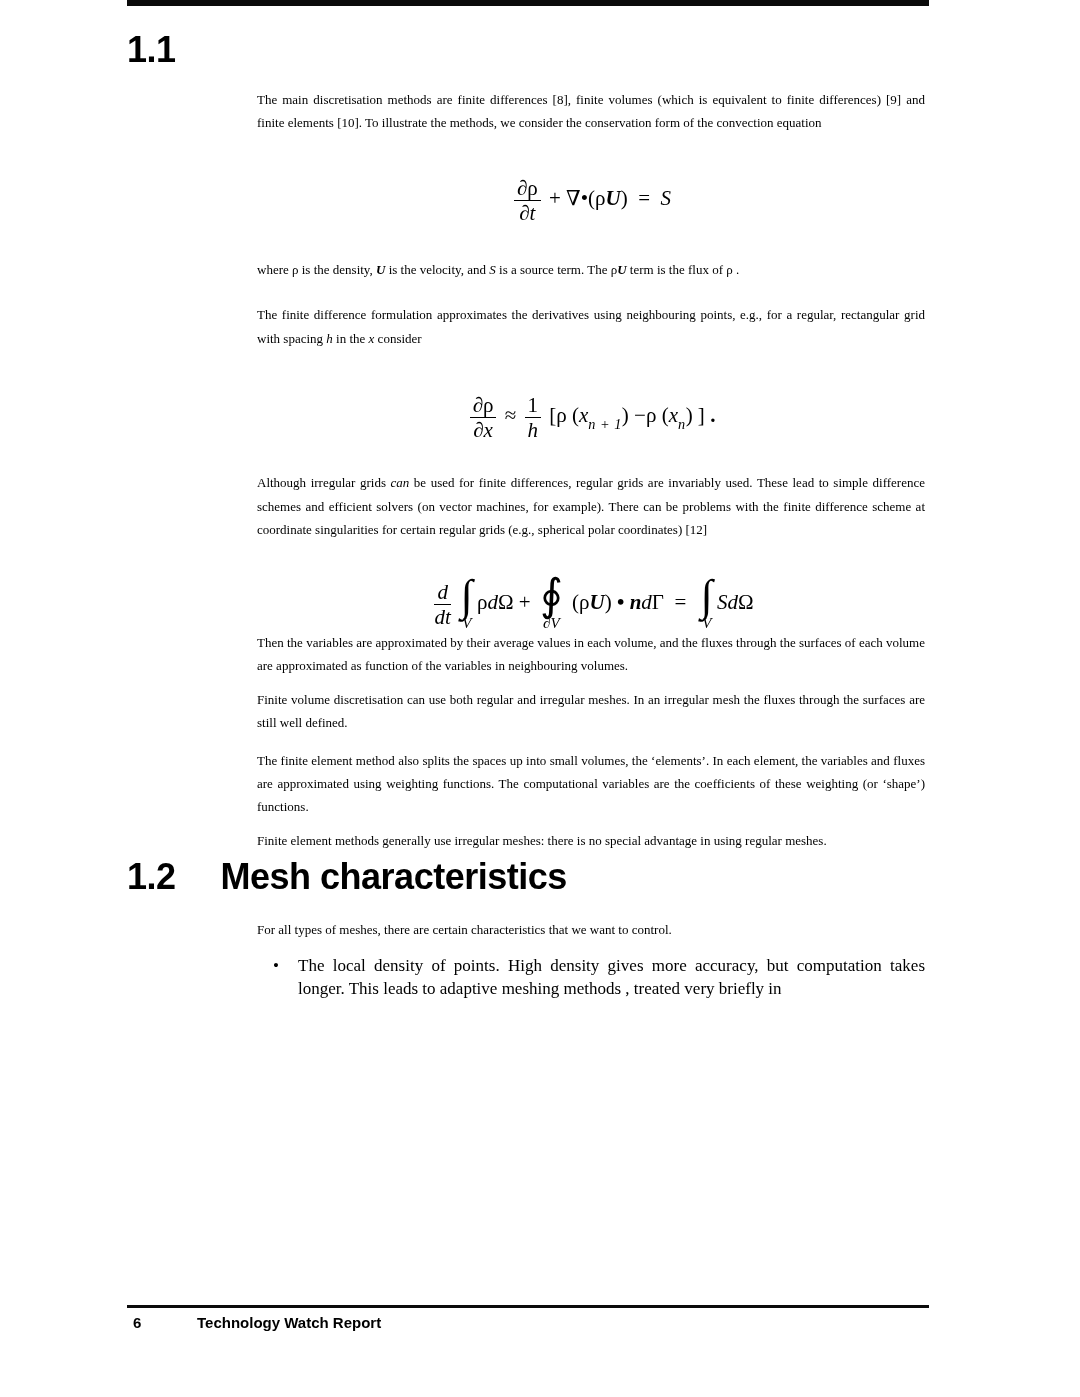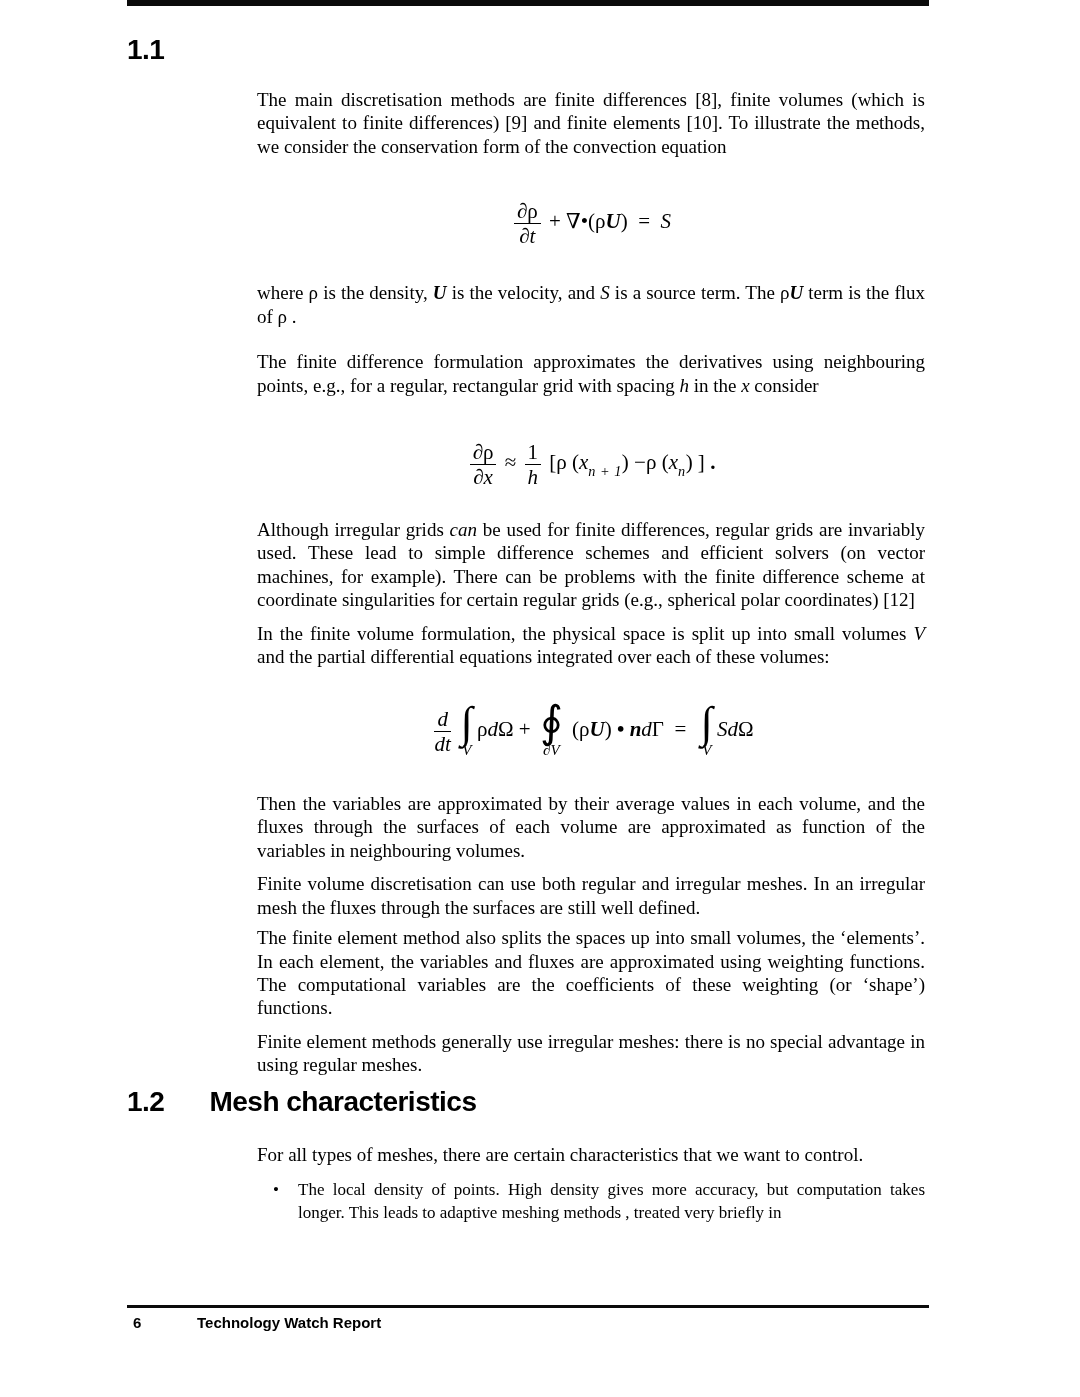--- a/index.html
+++ b/index.html
@@ -4,25 +4,25 @@
 <style>
   html,body{margin:0;padding:0;background:#ffffff;}
   .page{
     position:relative;width:1080px;height:1397px;background:#ffffff;overflow:hidden;
     font-family:"Liberation Serif","DejaVu Serif",serif;color:#000;
   }
   .top-rule{position:absolute;left:127px;top:0;width:802px;height:6px;background:#0b0b0b;}
   .content{position:absolute;left:127px;top:0;width:800px;}
   .heading{
     font-family:"Liberation Sans","DejaVu Sans",sans-serif;font-weight:bold;
-    font-size:28px;line-height:42px;letter-spacing:-0.5px;margin:0;display:flex;align-items:baseline;
+    font-size:36px;line-height:42px;letter-spacing:-0.5px;margin:0;display:flex;align-items:baseline;
   }
   .sec-num{margin-right:8px;}
   .para{
-    margin:0 0 0 130px;width:668px;font-size:19px;line-height:23.4px;
+    margin:0 0 0 130px;width:668px;font-size:13px;line-height:23.4px;
     text-align:justify;text-justify:inter-word;
   }
   .equation{
     margin-left:130px;width:668px;text-align:center;font-size:21px;line-height:1.2;
     white-space:nowrap;
   }
   .i{font-style:italic;}
   .b{font-weight:bold;}
   .bi{font-weight:bold;font-style:italic;}
   .sub{font-size:0.68em;vertical-align:-0.45em;letter-spacing:0.5px;}
@@ -43,23 +43,23 @@
   .bullet-text{flex:1;text-align:justify;}
   #h11{margin-top:29px;}
   #p1{margin-top:17px;}
   #eq1{margin-top:42px;}
   #p2{margin-top:34px;}
   #p3{margin-top:22px;}
   #eq2{margin-top:44px;}
   #p4{margin-top:30px;font-family:Liberation Serif, serif;}
   #p5{margin-top:10px;}
   #eq3{margin-top:36px;}
-  #p6{margin-top:34px;}
+  #p6{}
   #p7{margin-top:10px;}
-  #p8{margin-top:7px;}
+  #p8{margin-top:14px;}
   #p9{margin-top:10px;}
   #h12{margin-top:4px;gap:37px;}
   #p10{margin-top:20px;}
   .footer-rule{position:absolute;left:127px;top:1305px;width:802px;height:3px;background:#0b0b0b;}
   .footer-text{
     position:absolute;left:133px;top:1314px;display:flex;
     font-family:"Liberation Sans","DejaVu Sans",sans-serif;font-weight:bold;font-size:15px;
   }
   .page-num{width:64px;}
 </style>
@@ -88,21 +88,20 @@
     <div class="equation" id="eq2"><span class="frac">
           <span class="num">∂ρ</span>
           <span class="den i">∂x</span>
         </span><span> ≈ </span><span class="frac">
           <span class="num">1</span>
           <span class="den i">h</span>
         </span><span> [ρ (</span><span class="i">x</span><span class="sub i">n + 1</span><span>) −ρ (</span><span class="i">x</span><span class="sub i">n</span><span>) ] </span><span class="b">.</span></div>
 
     <p class="para" id="p4"><span>Although irregular grids </span><span class="i">can</span><span> be used for finite differences, regular grids are invariably used. These lead to simple difference schemes and efficient solvers (on vector machines, for example). There can be problems with the finite difference scheme at coordinate singularities for certain regular grids (e.g., spherical polar coordinates) [12]</span></p>
 
-    <p class="para" id="p5"><span>In the finite volume formulation, the physical space is split up into small volumes </span><span class="i">V</span><span> and the partial differential equations integrated over each of these volumes:</span></p>
 
     <div class="equation" id="eq3"><span class="frac">
           <span class="num i">d</span>
           <span class="den i">dt</span>
         </span><span class="bigop">
           <span class="op">∫</span>
           <span class="under i">V</span>
         </span><span>ρ</span><span class="i">d</span><span>Ω + </span><span class="bigop">
           <span class="op">∮</span>
           <span class="under i">∂V</span>

